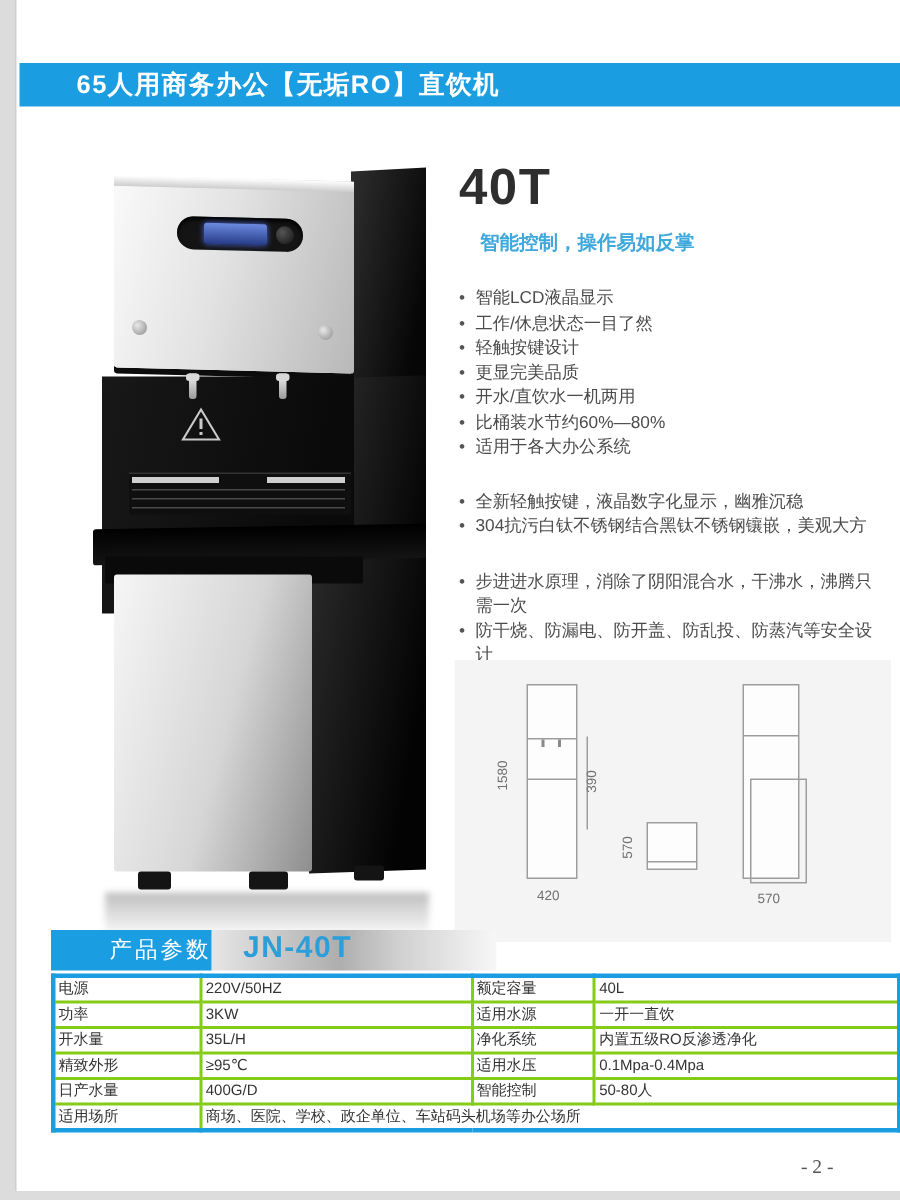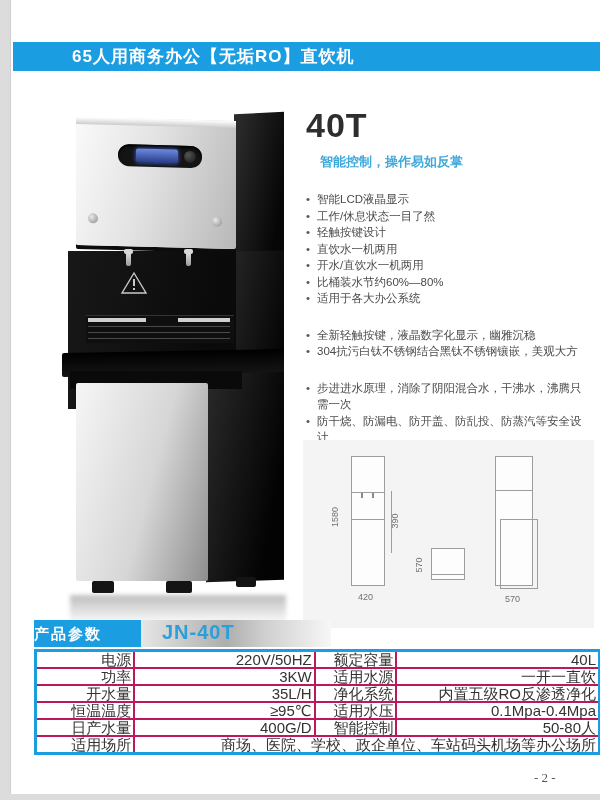--- a/index.html
+++ b/index.html
@@ -10,21 +10,21 @@
     position:relative; overflow:hidden;
   }
   .page {
     position:absolute; left:10px; top:0; width:590px; height:794px;
     background:#ffffff; border-left:1px solid #cfcfcf;
   }
   
   .banner {
     position:absolute; left:2px; top:42px; width:588px; height:29px;
     background:#1b9de2; color:#fff; font-weight:bold; font-size:17px;
-    line-height:29px; padding-left:59px; letter-spacing:1px;
+    line-height:29px; padding-left:38px; letter-spacing:1px;
   }
   
   .machine { position:absolute; left:35px; top:103px; width:250px; height:525px; }
   .m-side-top { position:absolute; left:188px; top:10px; width:50px; height:140px;
     background:linear-gradient(100deg,#2e2e2e,#060606 85%); transform:skewY(-3deg); }
   .m-head { position:absolute; left:30px; top:16px; width:160px; height:128px;
     background:linear-gradient(105deg,#fafafa 0%,#e2e2e2 45%,#b8b8b8 100%);
     border-radius:2px; transform:skewY(1.5deg); box-shadow:0 4px 0 #0c0c0c; }
   .m-head-top { position:absolute; left:0; top:0; width:100%; height:7px;
     background:linear-gradient(#ffffff,#cccccc); }
@@ -83,28 +83,28 @@
   .dg-line { position:absolute; background:#9d9d9d; height:1px; left:0; right:0; }
   .dg-vline { position:absolute; background:#9d9d9d; width:1px; }
   .dg-label { position:absolute; font-size:9px; color:#707070; white-space:nowrap; }
   .rot { transform:rotate(-90deg); transform-origin:center; }
   .tapmark { position:absolute; width:2px; height:5px; background:#8a8a8a; top:36px; }
   
   .spec-head { position:absolute; left:23px; top:620px; width:567px; height:27px; }
   .spec-strip { position:absolute; left:107px; top:0; width:190px; height:27px;
     background:linear-gradient(to right,#e6e6e6,#aeaeae 45%,#cfcfcf 65%,#f7f7f7); }
   .spec-title { position:absolute; left:0; top:0; width:107px; height:27px;
-    background:#1b9de2; color:#fff; font-size:15px; font-weight:bold;
-    text-align:left; line-height:27px; letter-spacing:2px; }
+    background:#1b9de2; color:#fff; font-size:15px; font-weight:normal;
+    text-align:right; line-height:27px; letter-spacing:2px; }
   .spec-model { position:absolute; left:128px; top:1px; font-size:20px;
     font-weight:bold; color:#2c9fda; letter-spacing:1px;text-align:right; }
   table.spec { position:absolute; left:23px; top:649px; width:567px;
     border-collapse:collapse; table-layout:fixed; }
-  table.spec td { border:2px solid #be185d; font-size:15px; color:#333;
-    text-align:right; padding:1px 2px; line-height:13px; background:#fff; }
+  table.spec td { border:2px solid #84cc16; font-size:10px; color:#333;
+    text-align:left; padding:1px 2px; line-height:13px; background:#fff; }
   table.spec { border:3px solid #1b9de2; }
   .pageno { position:absolute; left:523px; top:770px; font-size:13px;
     color:#555; font-family:"Liberation Serif","DejaVu Serif",serif; }
 </style>
 </head>
 <body>
 
 <div class="page">
 
   <div class="banner">
@@ -152,21 +152,21 @@
   </div>
 
   <div class="features">
     <div class="model-h">40T</div>
 
     <div class="sec-h">智能控制，操作易如反掌</div>
     <ul>
       <li>智能LCD液晶显示</li>
       <li>工作/休息状态一目了然</li>
       <li>轻触按键设计</li>
-      <li>直饮水一机两用</li>
+      <li>更显完美品质</li>
       <li>开水/直饮水一机两用</li>
       <li>比桶装水节约60%—80%</li>
       <li>适用于各大办公系统</li>
     </ul>
 
     <ul>
       <li>全新轻触按键，液晶数字化显示，幽雅沉稳</li>
       <li>304抗污白钛不锈钢结合黑钛不锈钢镶嵌，美观大方</li>
     </ul>
 
@@ -229,21 +229,21 @@
         <td>适用水源</td>
         <td>一开一直饮</td>
       </tr>
       <tr>
         <td>开水量</td>
         <td>35L/H</td>
         <td>净化系统</td>
         <td>内置五级RO反渗透净化</td>
       </tr>
       <tr>
-        <td>恒温温度</td>
+        <td>精致外形</td>
         <td>≥95℃</td>
         <td>适用水压</td>
         <td>0.1Mpa-0.4Mpa</td>
       </tr>
       <tr>
         <td>日产水量</td>
         <td>400G/D</td>
         <td>智能控制</td>
         <td>50-80人</td>
       </tr>

